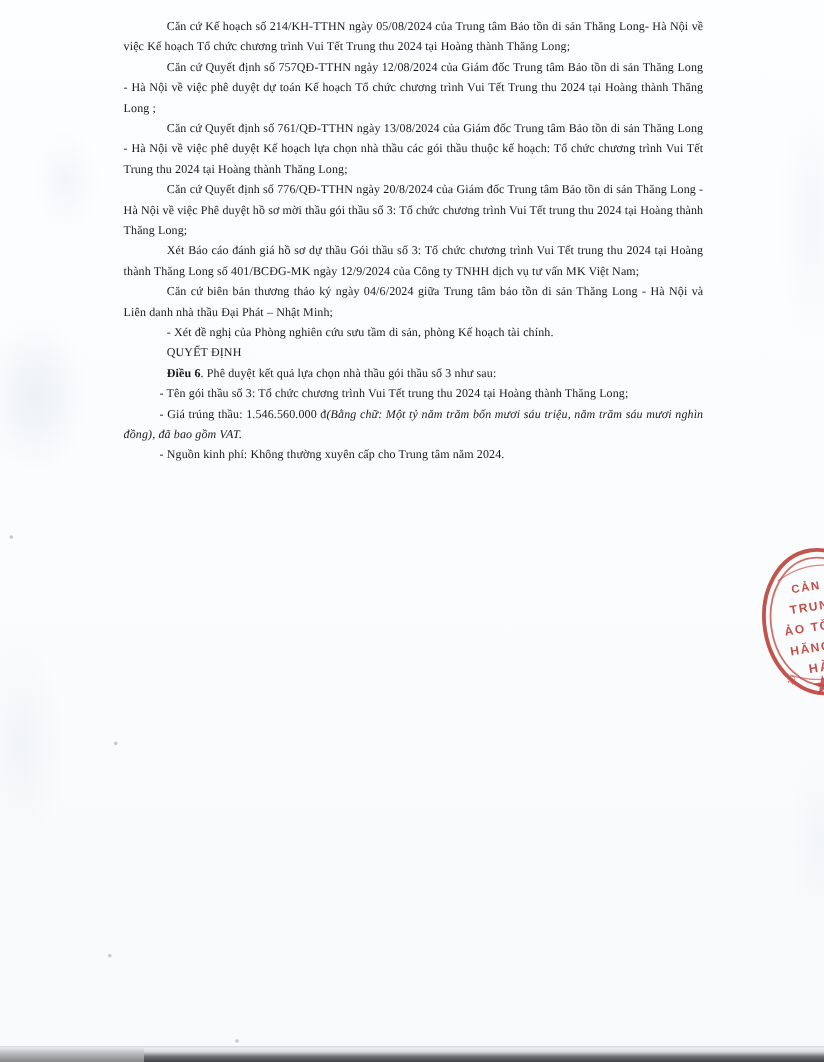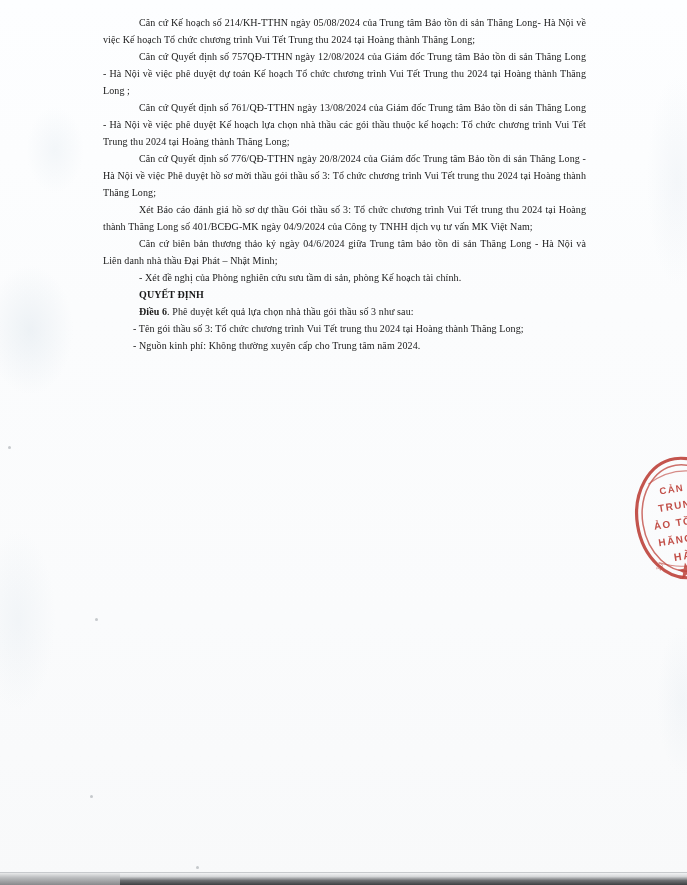--- a/index.html
+++ b/index.html
@@ -68,21 +68,21 @@
   }
 
   p.para:last-child {
     margin-bottom: 0;
   }
 
   .heading-qd {
     margin: 21px 0 3px 0;
     font-size: 16.6px;
     line-height: 23.75px;
-    font-weight: bold;
+    font-weight: normal;
     text-align: center;
     text-indent: 0;
     color: #121212;
     letter-spacing: 0.02em;
   }
 
   .strong {
     font-weight: bold;
   }
 
@@ -157,36 +157,39 @@
   <div class="doc-body">
 
     <p class="para">Căn cứ Kế hoạch số  214/KH-TTHN ngày 05/08/2024 của Trung tâm Bảo tồn di sản Thăng Long- Hà Nội về việc Kế hoạch Tổ chức chương trình Vui Tết Trung thu 2024 tại Hoàng thành Thăng Long;</p>
 
     <p class="para">Căn cứ Quyết định số 757QĐ-TTHN ngày 12/08/2024 của Giám đốc Trung tâm Bảo tồn di sản Thăng Long - Hà Nội về việc phê duyệt dự toán Kế hoạch Tổ chức chương trình Vui Tết Trung thu 2024 tại Hoàng thành Thăng Long ;</p>
 
     <p class="para">Căn cứ Quyết định số 761/QĐ-TTHN ngày 13/08/2024 của Giám đốc Trung tâm Bảo tồn di sản Thăng Long - Hà Nội về việc phê duyệt Kế hoạch lựa chọn nhà thầu các gói thầu thuộc kế hoạch: Tổ chức chương trình Vui Tết Trung thu 2024 tại Hoàng thành Thăng Long;</p>
 
     <p class="para">Căn cứ Quyết định số 776/QĐ-TTHN ngày 20/8/2024 của Giám đốc Trung tâm Bảo tồn di sản Thăng Long - Hà Nội về việc Phê duyệt hồ sơ mời thầu gói thầu số 3: Tổ chức chương trình Vui Tết trung thu 2024  tại Hoàng thành Thăng Long;</p>
 
-    <p class="para">Xét Báo cáo đánh giá hồ sơ dự thầu Gói thầu số 3: Tổ chức chương trình Vui Tết trung thu 2024 tại Hoàng thành Thăng Long số 401/BCĐG-MK ngày 04/9/2024 của Công ty TNHH dịch vụ tư vấn MK Việt Nam;</p>
+    <p class="para">Xét Báo cáo đánh giá hồ sơ dự thầu Gói thầu số 3: Tổ chức chương trình Vui Tết trung thu 2024 tại Hoàng thành Thăng Long số 401/BCĐG-MK ngày 12/9/2024 của Công ty TNHH dịch vụ tư vấn MK Việt Nam;</p>
 
     <p class="para">Căn cứ biên bản thương thảo ký ngày 04/6/2024 giữa Trung tâm bảo tồn di sản Thăng Long - Hà Nội và Liên danh nhà thầu Đại Phát – Nhật Minh;</p>
 
 
     <p class="para">- Xét đề nghị của Phòng nghiên cứu sưu tầm di sản, phòng Kế hoạch tài chính.</p>
 
     <p class="para heading-qd">QUYẾT ĐỊNH</p>
 
     <p class="para">
       <span class="strong">Điều 6</span><span>. Phê duyệt kết quả lựa chọn nhà thầu gói thầu số 3 như sau:</span>
     </p>
 
     <p class="para dash">- Tên gói thầu số 3: Tổ chức chương trình Vui Tết trung thu 2024 tại Hoàng thành Thăng Long;</p>
 
 
+    <p class="para dash">
+      <span>- Giá trúng thầu: 1.546.560.000 đ</span><span class="ital">(Bằng chữ: Một tỷ năm trăm bốn mươi sáu triệu, năm trăm sáu mươi nghìn đồng), đã bao gồm VAT.</span>
+    </p>
 
     <p class="para dash">- Nguồn kinh phí: Không thường xuyên cấp cho Trung tâm năm 2024.</p>
 
   </div>
 
   <div class="seal">
     <svg viewBox="0 0 118 150" xmlns="http://www.w3.org/2000/svg" aria-hidden="true">
       <g transform="rotate(-9 50 75)">
         <ellipse cx="50" cy="75" rx="47" ry="60" fill="none" stroke="#b5281f" stroke-width="3.2" opacity="0.9"></ellipse>
         <ellipse cx="50" cy="75" rx="41.5" ry="53.5" fill="none" stroke="#b5281f" stroke-width="1.5" opacity="0.75"></ellipse>

